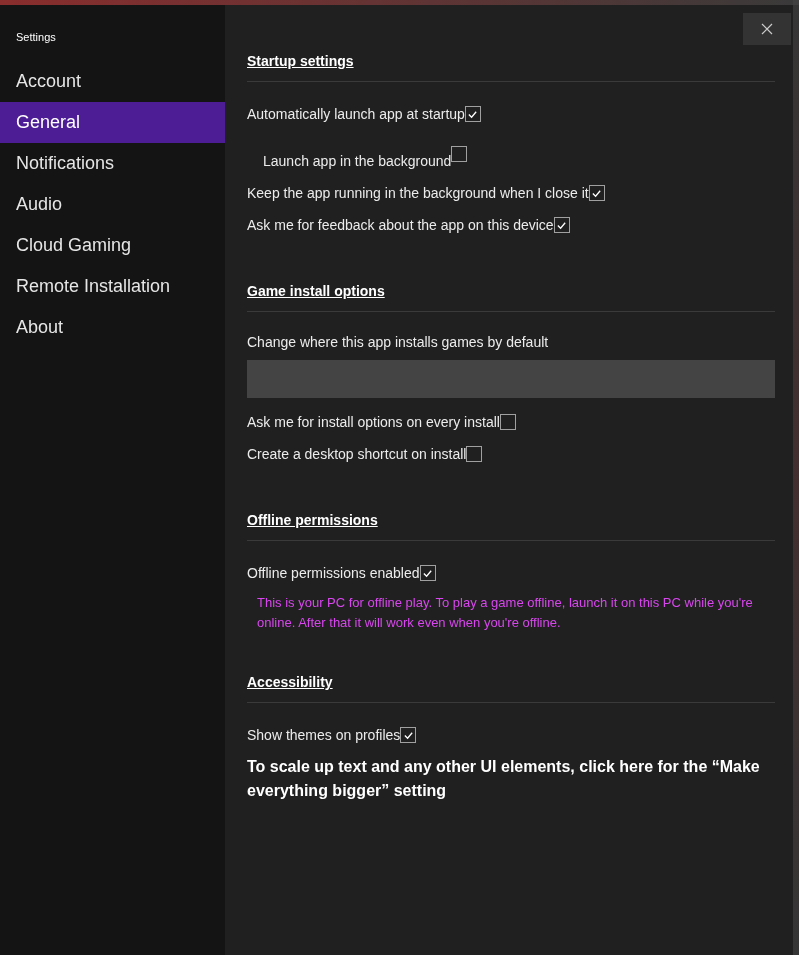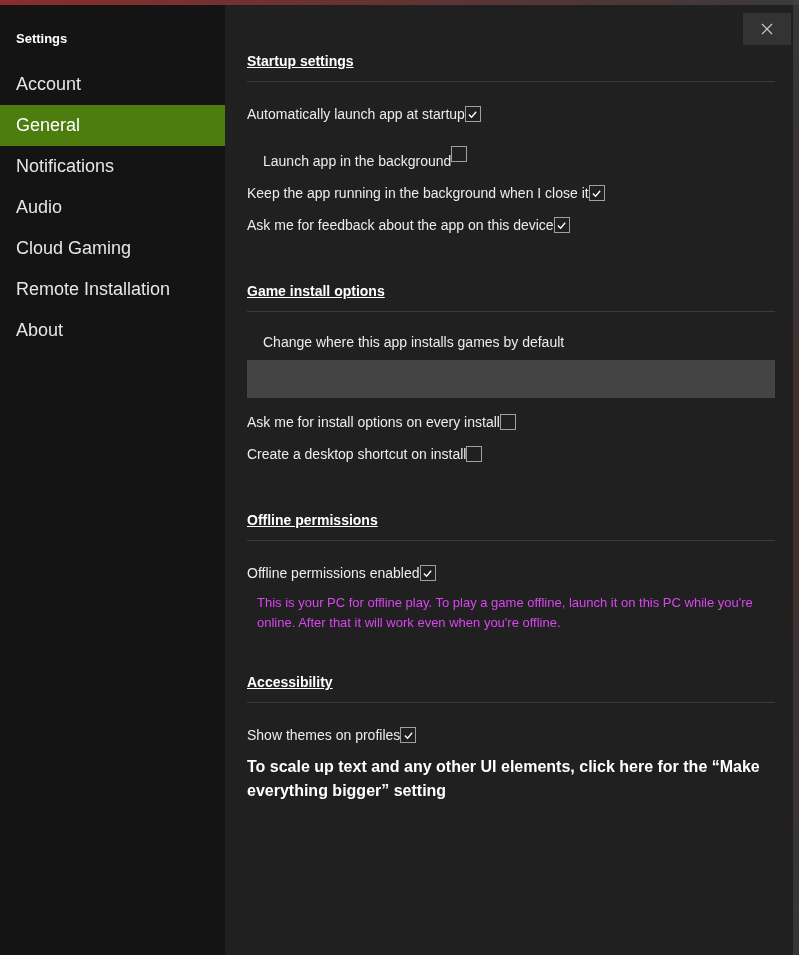--- a/index.html
+++ b/index.html
@@ -19,33 +19,33 @@
   .container {
     display: flex;
     height: calc(100% - 5px);
   }
   .sidebar {
     width: 225px;
     background: #141414;
     padding-top: 18px;
   }
   .sidebar-title {
-    font-size: 13px;
-    font-weight: 700;
+    font-size: 11px;
+    font-weight: 400;
     padding: 8px 16px 18px 16px;
     color: #fff;
   }
   .sidebar-item {
     padding: 10px 16px;
     font-size: 18px;
     color: #e6e6e6;
     cursor: pointer;
   }
   .sidebar-item.active {
-    background: #4d7c0f;
+    background: #4c1d95;
     color: #fff;
   }
   .content {
     flex: 1;
     background: #202020;
     position: relative;
     padding: 20px 24px 24px 22px;
     overflow-y: auto;
   }
   .close-btn {
@@ -90,21 +90,20 @@
     justify-content: center;
     flex-shrink: 0;
     cursor: pointer;
   }
   .checkbox svg { display: none; }
   .checkbox.checked svg { display: block; }
   .sub-label {
     font-size: 14px;
     color: #ececec;
     padding: 6px 0 10px 0;
-    margin-left: 16px;
   }
   .select-box {
     width: 100%;
     height: 38px;
     background: #444444;
     border: none;
     margin-bottom: 8px;
     cursor: pointer;
   }
   .helper-text {

